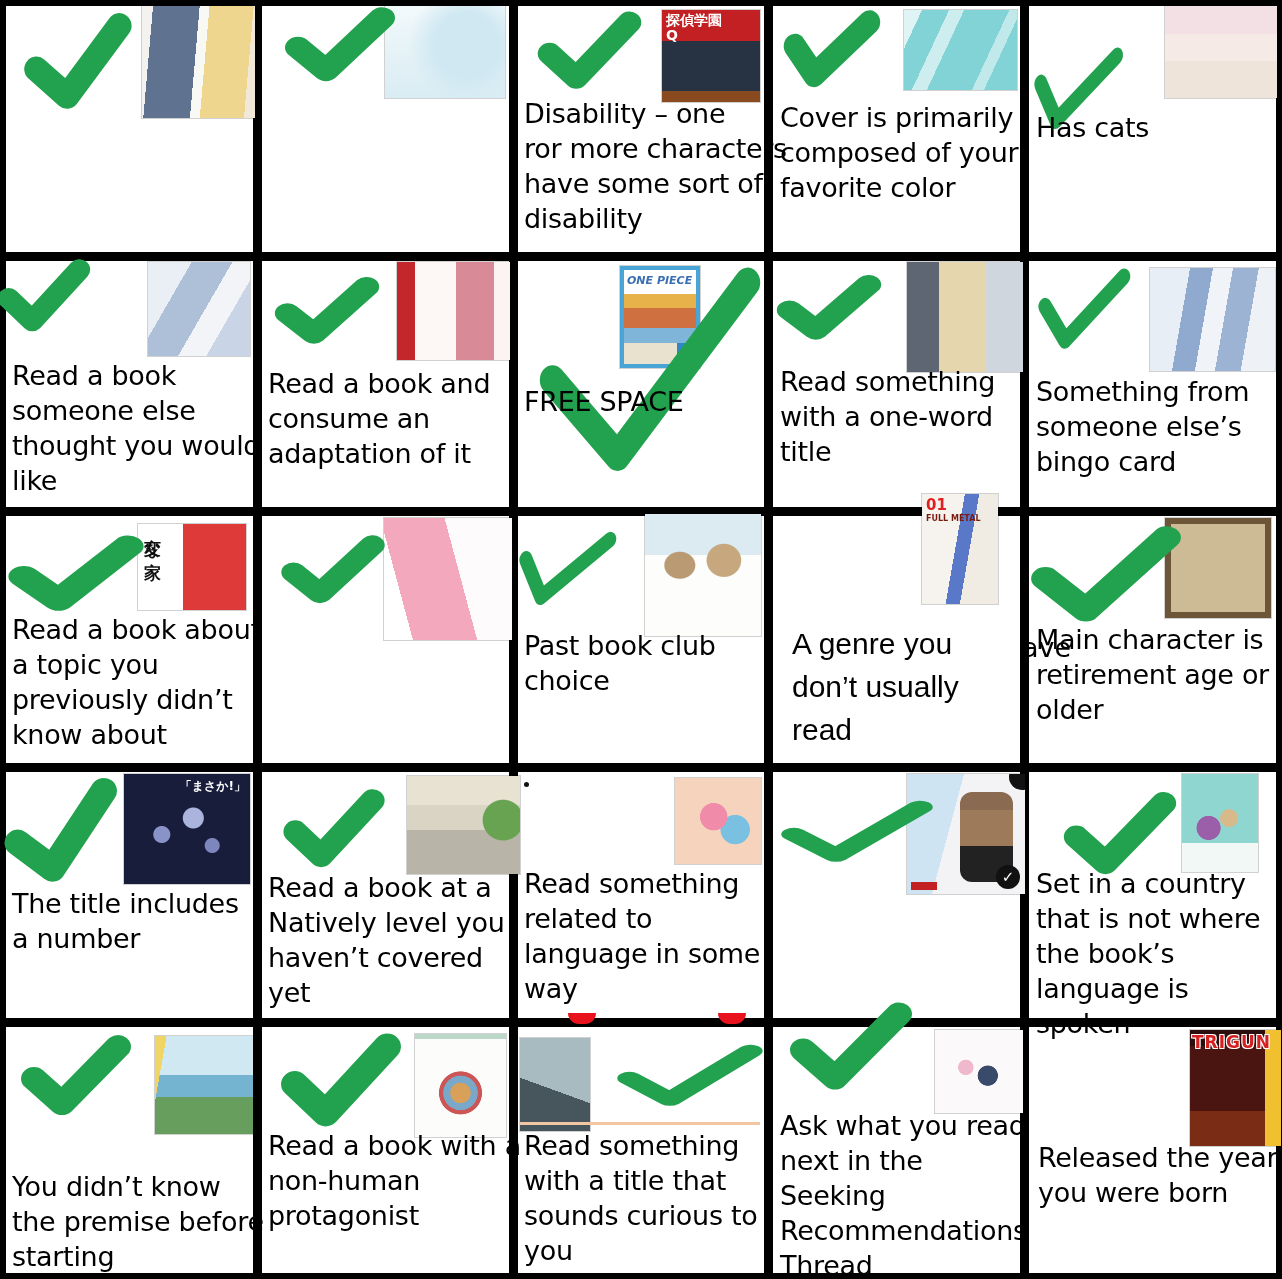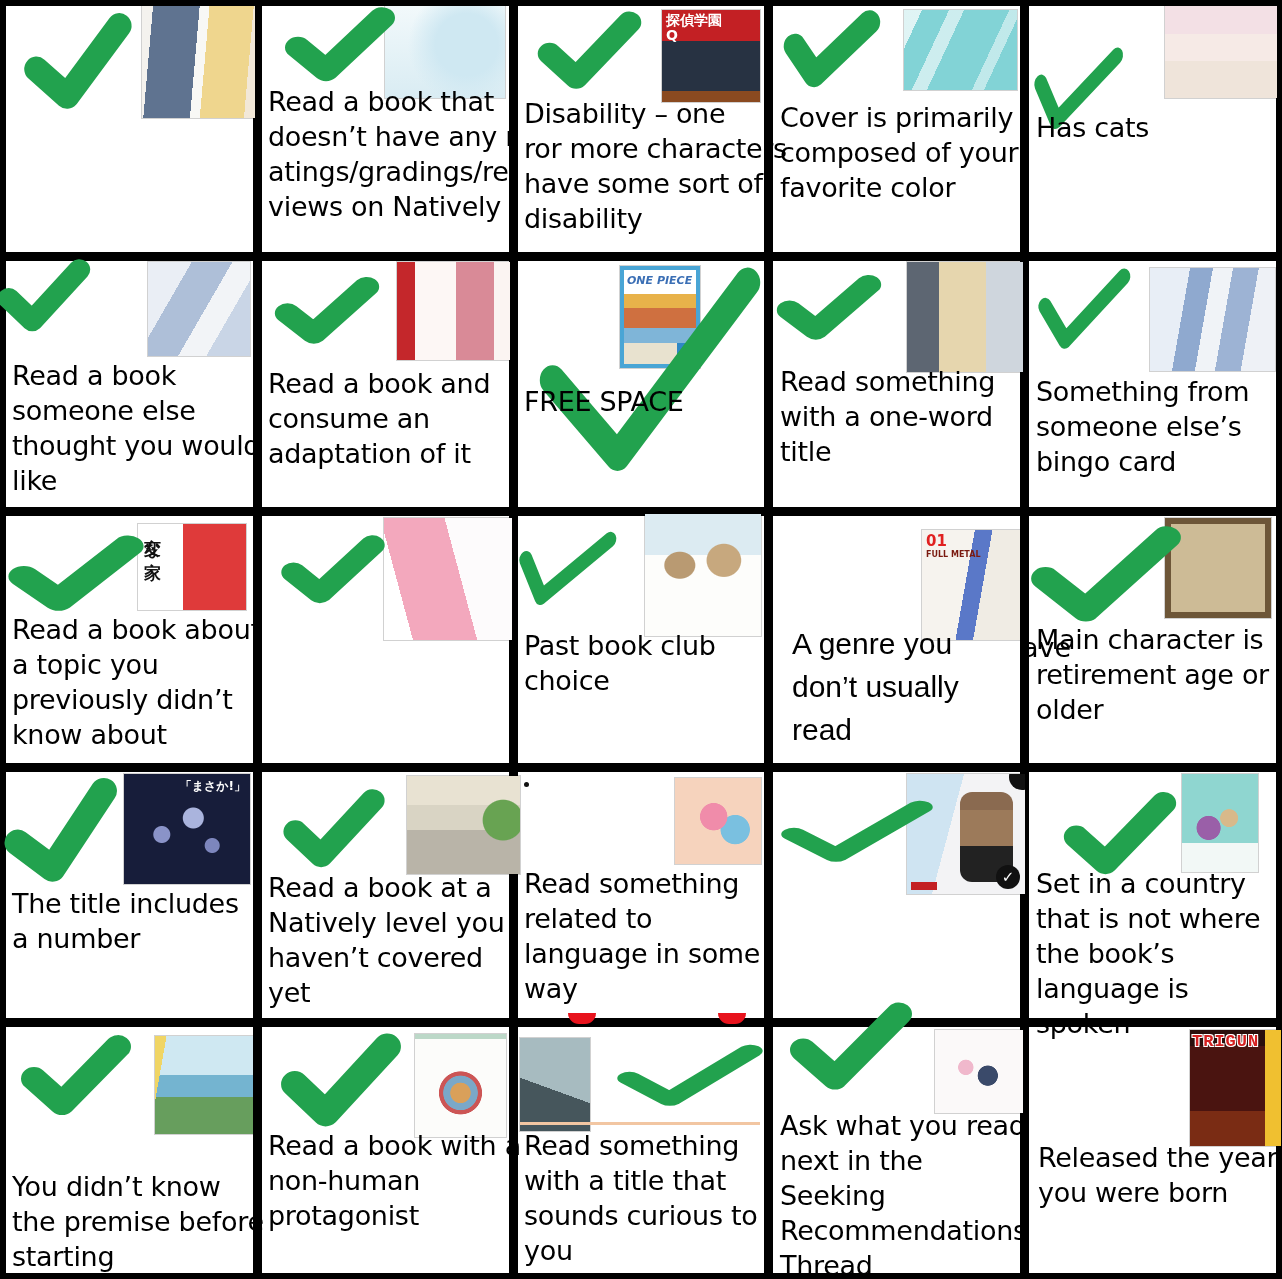--- a/index.html
+++ b/index.html
@@ -46,21 +46,21 @@
   .cv-r4c4{background:linear-gradient(105deg,#cfe4f2 0 38%,#f3f3f5 38%);}
   .cv-r4c4 .girl{left:45%;top:15%;width:45%;height:75%;background:linear-gradient(#8a6a50 0 20%,#9c7a5a 20% 60%,#222 60%);border-radius:12px;}
   .cv-r4c4 .corner{right:-10px;top:-10px;width:26px;height:26px;border-radius:50%;background:#111;}
   .cv-r4c4 .logo{left:4px;bottom:4px;width:26px;height:8px;background:#c32024;}
   .cv-r4c5{background:linear-gradient(rgba(0,0,0,0) 0 70%,#f2f8f6 70%),radial-gradient(circle at 35% 55%,#9a5fa8 0 16%,rgba(0,0,0,0) 17%),radial-gradient(circle at 62% 45%,#d8b98a 0 12%,rgba(0,0,0,0) 13%),#8fd6d0;}
   .cv-r5c1{background:linear-gradient(100deg,#f0d564 0 10%,rgba(0,0,0,0) 10%),linear-gradient(#cfe8f2 0 40%,#74b4d0 40% 62%,#679e5d 62%);}
   .cv-r5c2{background:radial-gradient(circle at 50% 55%,#d9a05a 0 14%,#7aa8c8 15% 24%,#cc5555 25% 30%,rgba(0,0,0,0) 31%),#fcfcfa;border-top:5px solid #bcd8c8;box-sizing:border-box;}
   .cv-r5c3{background:linear-gradient(200deg,#a7bbc0 0 55%,#46565c 55%);}
   .cv-r5c4{background:radial-gradient(circle at 35% 45%,#f0b8cc 0 10%,rgba(0,0,0,0) 11%),radial-gradient(circle at 60% 55%,#3a4a6a 0 14%,rgba(0,0,0,0) 15%),#fbf9f9;}
   .cv-r5c5{background:linear-gradient(90deg,rgba(0,0,0,0) 0 82%,#f0c030 82%),linear-gradient(#2a0f0c 0 14%,#4a1410 14% 70%,#7a2c14 70%);}
-  .cv-r5c5 .t1{left:2px;top:2px;color:#d42020;font-weight:bold;font-size:17px;letter-spacing:1px;text-shadow:-1px -1px 0 #fff,1px -1px 0 #fff,-1px 1px 0 #fff,1px 1px 0 #fff;font-family:Liberation Mono, monospace;}
+  .cv-r5c5 .t1{left:2px;top:2px;color:#d42020;font-weight:bold;font-size:17px;letter-spacing:1px;text-shadow:-1px -1px 0 #fff,1px -1px 0 #fff,-1px 1px 0 #fff,1px 1px 0 #fff;}
   .badge{position:absolute;right:5px;bottom:5px;width:24px;height:24px;border-radius:50%;
          background:#111;color:#fff;font-size:15px;font-weight:bold;text-align:center;line-height:24px;}
   .redmark{position:absolute;width:28px;height:11px;background:#e8131d;border-radius:0 0 14px 14px;}
   .dot{position:absolute;width:5px;height:5px;background:#111;border-radius:50%;}
   .peachline{position:absolute;height:3px;background:#f2c6a2;}
   .stray{position:absolute;color:#000;font-size:27px;}
 </style>
 </head>
 <body>
 
@@ -111,21 +111,21 @@
         <span class="t2">5</span>
       </div>
     <div class="cover cv-r2c4" style="left:907px;top:262px;width:116px;height:110px"></div>
     <div class="cover cv-r2c5" style="left:1150px;top:268px;width:125px;height:103px"></div>
 
     <div class="cover cv-r3c1" style="left:138px;top:524px;width:108px;height:86px">
         <span class="t1">変な家</span>
       </div>
     <div class="cover cv-r3c2" style="left:384px;top:518px;width:128px;height:122px"></div>
     <div class="cover cv-r3c3" style="left:645px;top:514px;width:116px;height:122px"></div>
-    <div class="cover cv-r3c4" style="left:922px;top:530px;width:98px;height:110px">
+    <div class="cover cv-r3c4" style="left:922px;top:494px;width:76px;height:110px">
         <span class="t1">01</span>
         <span class="t2">FULL METAL</span>
       </div>
     <div class="cover cv-r3c5" style="left:1165px;top:518px;width:106px;height:100px"></div>
 
     <div class="cover cv-r4c1" style="left:124px;top:774px;width:126px;height:110px">
         <span class="t1">「まさか!」</span>
       </div>
     <div class="cover cv-r4c2" style="left:407px;top:776px;width:113px;height:98px"></div>
     <div class="cover cv-r4c3" style="left:675px;top:778px;width:86px;height:86px"></div>
@@ -209,24 +209,20 @@
     <svg class="chk" style="left:286px;top:1034px;width:110px;height:94px" viewBox="0 0 100 90" preserveAspectRatio="none">
         <path d="M8 48 L36 76 L92 12" stroke-width="25"></path>
       </svg>
     <svg class="chk" style="left:618px;top:1042px;width:144px;height:68px" viewBox="0 0 100 90" preserveAspectRatio="none">
         <path d="M8 48 L36 76 L92 12" stroke-width="17"></path>
       </svg>
     <svg class="chk" style="left:794px;top:1002px;width:114px;height:90px" viewBox="0 0 100 90" preserveAspectRatio="none">
         <path d="M8 48 L36 76 L92 12" stroke-width="23"></path>
       </svg>
 
-    <div class="cap" style="left:268px;top:84px">Read a book that
-doesn’t have any r
-atings/gradings/re
-views on Natively</div>
     <div class="cap" style="left:524px;top:96px">Disability – one
 ror more characters
 have some sort of
 disability</div>
     <div class="cap" style="left:780px;top:100px">Cover is primarily
 composed of your
 favorite color</div>
     <div class="cap" style="left:1036px;top:110px">Has cats</div>
 
     <div class="cap" style="left:12px;top:358px">Read a book

